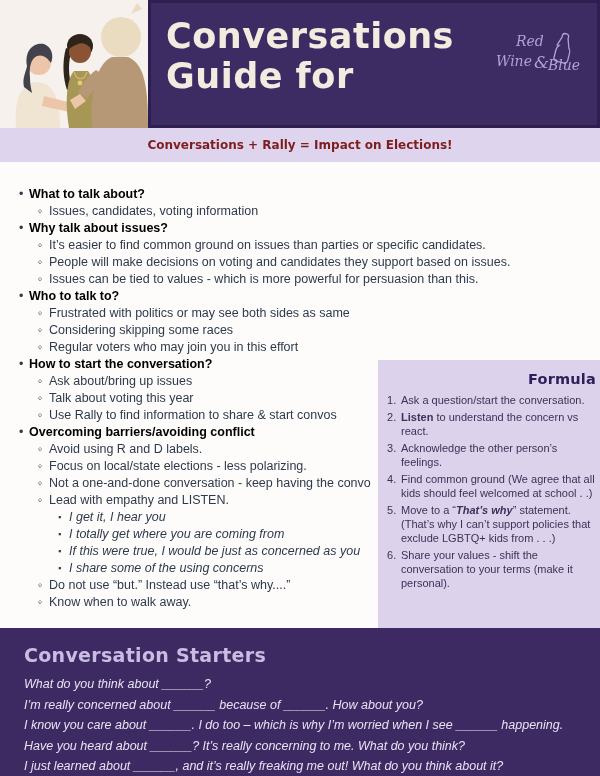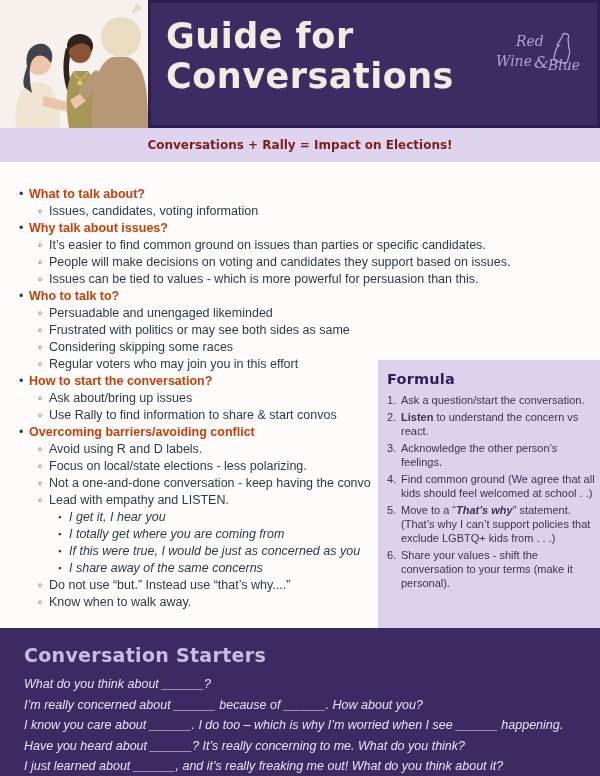--- a/index.html
+++ b/index.html
@@ -27,32 +27,32 @@
   }
   .banner span{
     font-family:"DejaVu Sans",sans-serif;font-weight:bold;font-size:12px;color:#7f1d1d;
   }
   
   .main{position:relative;height:470px;}
   .guide{padding:24px 0 0 0;font-size:12.5px;line-height:17px;}
   .guide ul{list-style:none;margin:0;padding:0;}
   .l1>li{position:relative;padding-left:29px;}
   .l1>li::before{content:"•";position:absolute;left:19px;top:0;color:#2e3a4c;}
-  .l1>li>.lbl{font-weight:bold;color:#c2410c;}
+  .l1>li>.lbl{font-weight:bold;color:#000000;}
   .l2>li{position:relative;padding-left:20px;}
   .l2>li::before{content:"◦";position:absolute;left:9px;top:0;}
   .l3>li{position:relative;padding-left:20px;font-style:italic;}
   .l3>li::before{content:"▪";position:absolute;left:9px;top:0;font-size:9px;font-style:normal;}
   
   .formula{
     position:absolute;right:0;top:198px;width:222px;height:272px;
     background:#dcd2ec;box-sizing:border-box;padding:9px 4px 0 9px;
   }
   .formula h3{
-    margin:2px 0 6px 0;text-align:left;font-family:"DejaVu Sans",sans-serif;
+    margin:2px 0 6px 0;text-align:right;font-family:"DejaVu Sans",sans-serif;
     font-size:14.5px;color:#2c1f5a;letter-spacing:.2px;
   }
   .formula ol{list-style:none;margin:0;padding:0;counter-reset:step;}
   .formula ol li{
     counter-increment:step;position:relative;padding-left:14px;
     font-size:11px;line-height:14px;color:#3d3156;margin-bottom:3px;
   }
   .formula ol li::before{content:counter(step) ".";position:absolute;left:0;}
   .formula .bold{font-weight:bold;}
   .formula .it{font-style:italic;font-weight:bold;}
@@ -94,22 +94,22 @@
         <path d="M114 128 L148 128 L148 106 L112 110 Z" fill="#efe7d8"></path>
         <path d="M92 128 C90 92 96 64 112 57 L128 57 C145 64 148 88 148 128 Z" fill="#b69877"></path>
         <path d="M96 70 C88 76 82 84 78 93 L87 99 C93 90 101 82 107 77 Z" fill="#b69877"></path>
         <circle cx="121" cy="37" r="20" fill="#e9dcc0"></circle>
         <path d="M131 14 L137 3 L142 9 Z" fill="#e9dcc0"></path>
         <path d="M80 94 L70 100 75 109 86 101 Z" fill="#edc6a9"></path>
       </svg>
     </div>
     <div class="titlebox">
       <div class="page-title">
+        <div>Conversations</div>
         <div>Guide for</div>
-        <div>Conversations</div>
       </div>
       <div class="logo">
         <svg viewBox="0 0 96 54" width="96" height="54">
           <g stroke="#b2a0d4" fill="none" stroke-width="1.3" transform="rotate(14 70 16)">
             <path d="M66 20 l3 -9 q-1 -3 2 -4 l2 0 q3 1 2 4 l3 9 q2 2 2 5 l0 8 q0 3 -3 3 l-8 0 q-3 0 -3 -3 l0 -8 q0 -3 2 -5 z"></path>
           </g>
           <g fill="#b2a0d4" font-family="DejaVu Serif, serif" font-style="italic">
             <text x="24" y="20" font-size="14">Red</text>
             <text x="4" y="40" font-size="14">Wine</text>
             <text x="42" y="42" font-size="17">&amp;</text>
@@ -141,47 +141,47 @@
           <ul class="l2">
             <li><span>It’s easier to find common ground on issues than parties or specific candidates.</span></li>
             <li><span>People will make decisions on voting and candidates they support based on issues.</span></li>
             <li><span>Issues can be tied to values - which is more powerful for persuasion than this.</span></li>
           </ul>
         </li>
 
         <li>
           <span class="lbl">Who to talk to?</span>
           <ul class="l2">
-            <li><span>Persuadable and unengaged likeminded</span></li>
             <li><span>Frustrated with politics or may see both sides as same</span></li>
             <li><span>Considering skipping some races</span></li>
             <li><span>Regular voters who may join you in this effort</span></li>
           </ul>
         </li>
 
         <li>
           <span class="lbl">How to start the conversation?</span>
           <ul class="l2">
             <li><span>Ask about/bring up issues</span></li>
+            <li><span>Talk about voting this year</span></li>
             <li><span>Use Rally to find information to share &amp; start convos</span></li>
           </ul>
         </li>
 
         <li>
           <span class="lbl">Overcoming barriers/avoiding conflict</span>
           <ul class="l2">
             <li><span>Avoid using R and D labels.</span></li>
             <li><span>Focus on local/state elections - less polarizing.</span></li>
             <li><span>Not a one-and-done conversation - keep having the convo</span></li>
             <li><span>Lead with empathy and LISTEN.</span>
               <ul class="l3">
                 <li><span>I get it, I hear you</span></li>
                 <li><span>I totally get where you are coming from</span></li>
                 <li><span>If this were true, I would be just as concerned as you</span></li>
-                <li><span>I share away of the same concerns</span></li>
+                <li><span>I share some of the using concerns</span></li>
               </ul>
             </li>
             <li><span>Do not use “but.” Instead use “that’s why....”</span></li>
             <li><span>Know when to walk away.</span></li>
           </ul>
         </li>
 
       </ul>
     </div>
 

